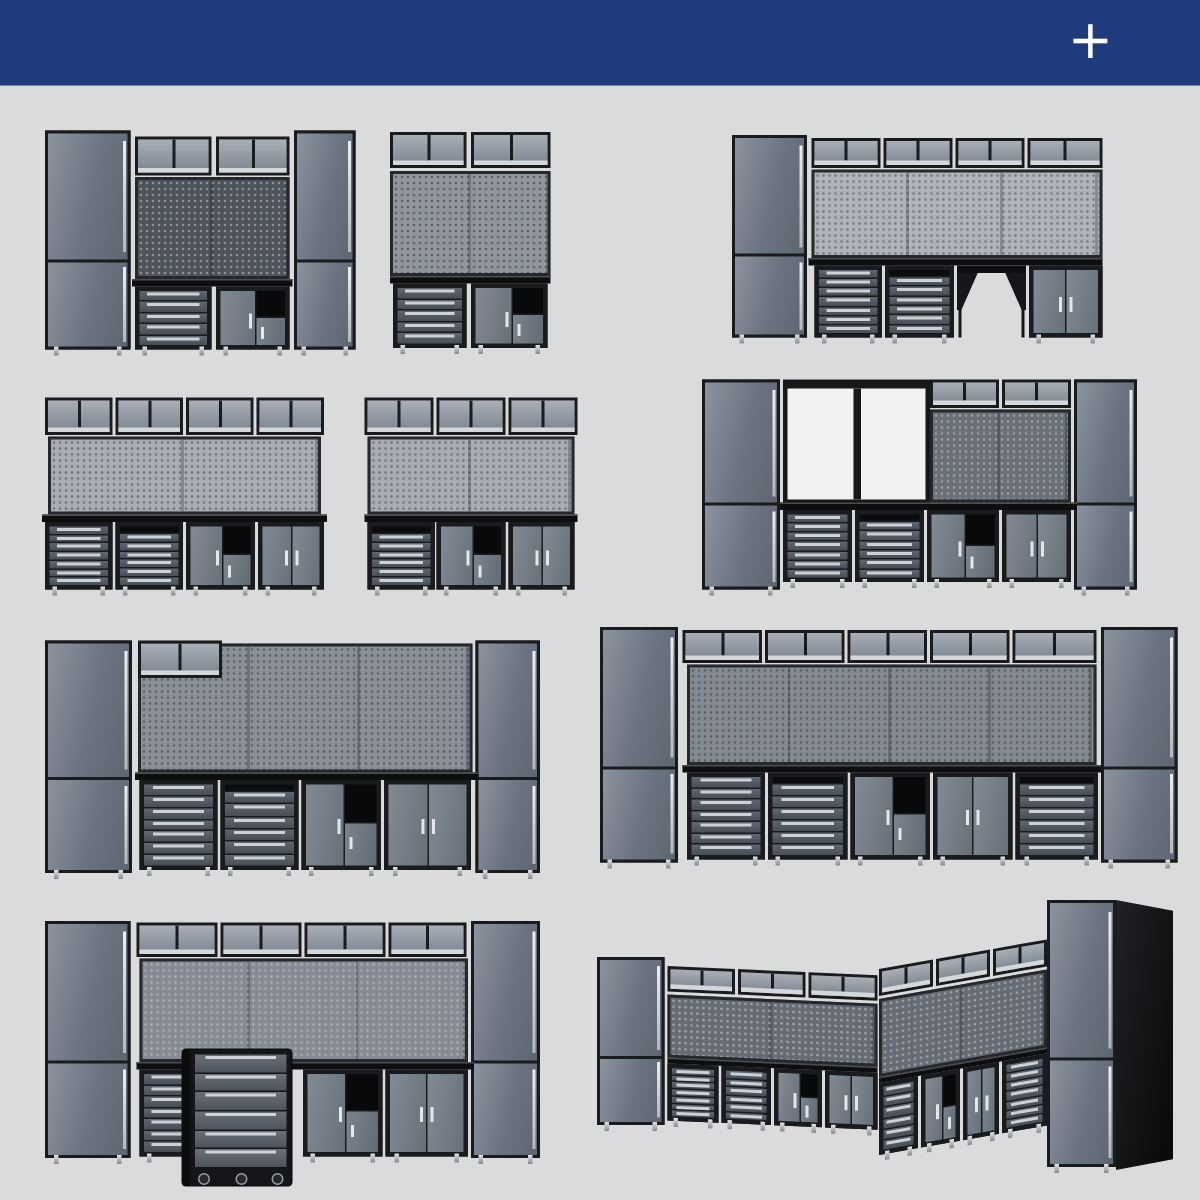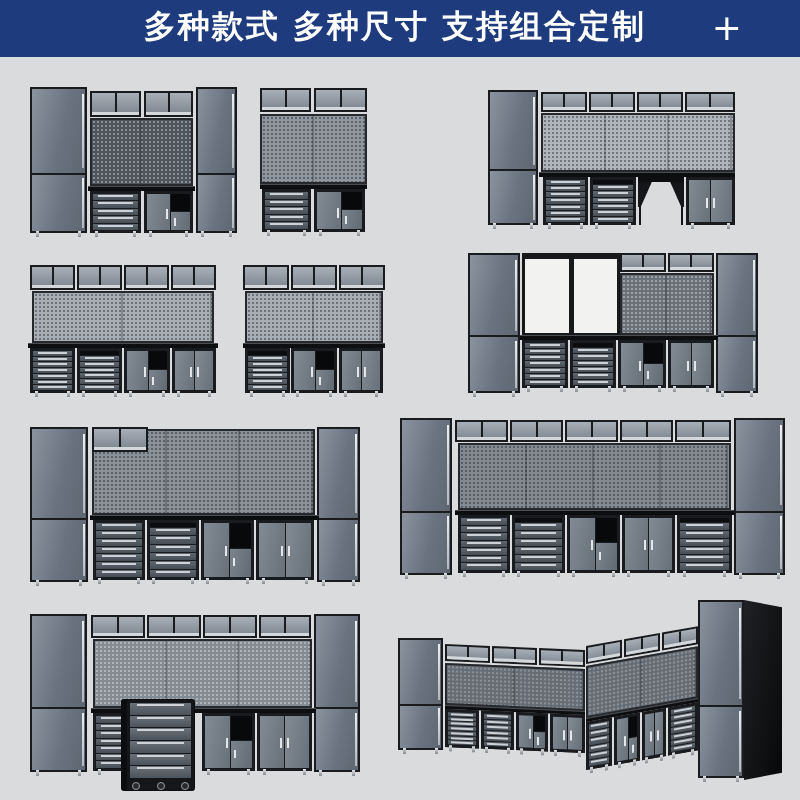--- a/index.html
+++ b/index.html
@@ -75,21 +75,20 @@
   
   .foot{position:absolute;bottom:-6px;width:3px;height:6px;
     background:linear-gradient(#e2e4e7,#84898f);}
   .foot.l{left:7%;} .foot.r{right:7%;}
 </style>
 </head>
 <body>
 
 <div class="stage" style="background: rgb(218, 219, 220);">
   <div class="banner" id="banner" style="background: rgb(30, 60, 125); color: rgb(255, 255, 255);">
-    <div class="banner-title">多种款式 多种尺寸 支持组合定制</div>
     <div class="banner-plus">+</div>
   </div>
   <div id="scene">
       <div class="unit" style="left: 30px; top: 87px; width: 207px; height: 153px;">
         <div class="p-tall" style="left: 0px; top: 0px; width: 57px; height: 146px;">
           <div class="tdoor upper"></div>
           <div class="tdoor lower"></div>
           <div class="foot l"></div>
           <div class="foot r"></div>
         </div>

